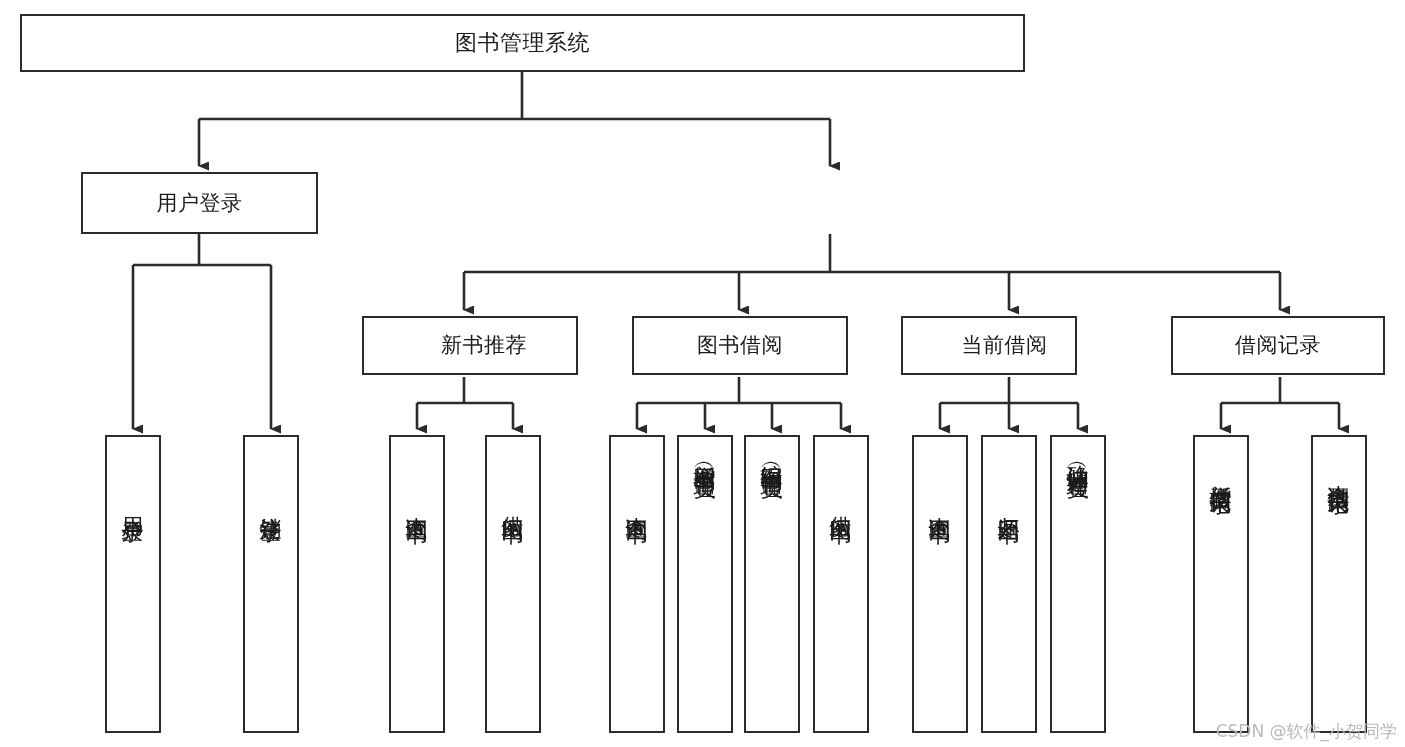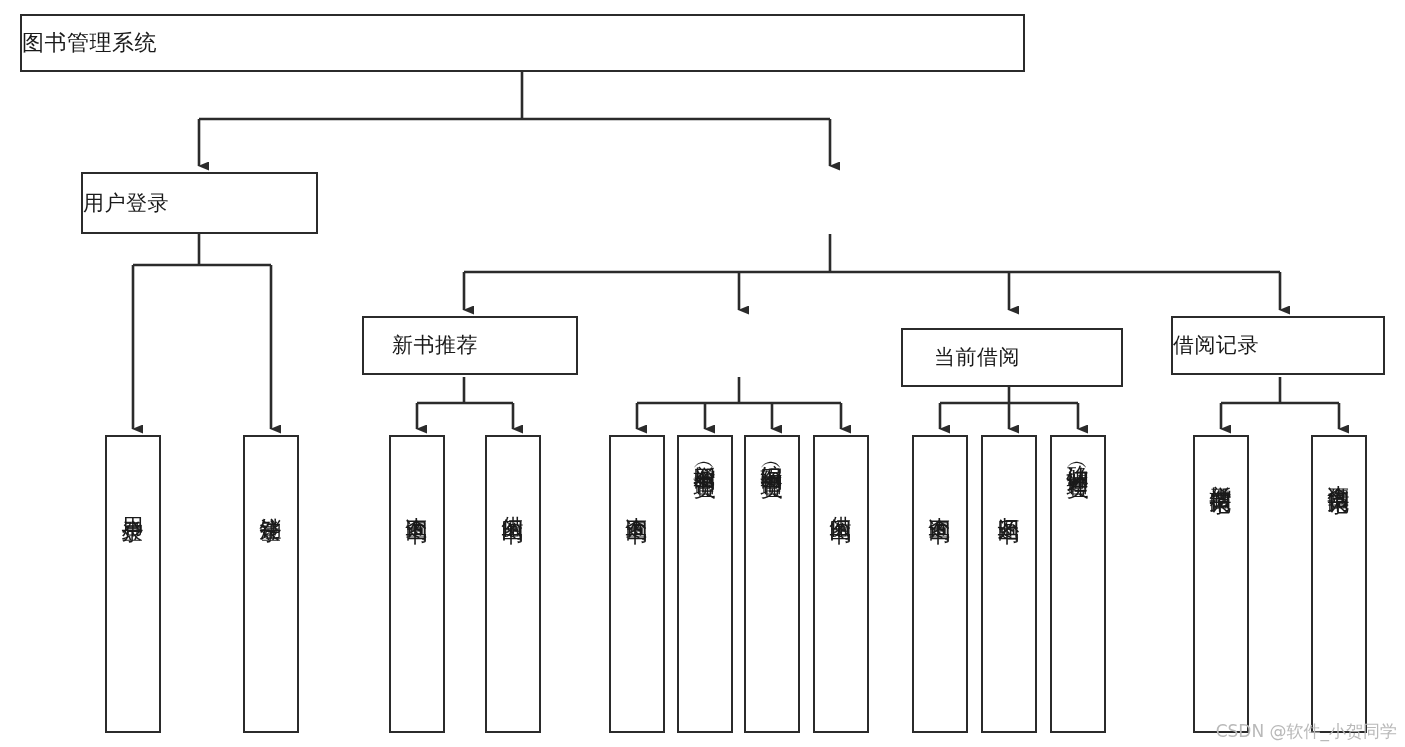--- a/index.html
+++ b/index.html
@@ -26,20 +26,21 @@
     height: 747px;
     pointer-events: none;
   }
   .node {
     position: absolute;
     box-sizing: border-box;
     background: #ffffff;
     border: 2px solid #2b2b2b;
     display: flex;
     align-items: center;
+    justify-content: center;
     color: #1a1a1a;
     z-index: 2;
   }
   .node-label {
     display: block;
     text-align: center;
     line-height: 1.18;
     letter-spacing: 0.5px;
   }
   
@@ -143,22 +144,25 @@
 
   <div class="node horiz" style="left:81px; top:172px; width:237px; height:62px;">
     <span class="node-label">用户登录</span>
   </div>
 
 
   <div class="node horiz" style="left:362px; top:316px; width:216px; height:59px;padding-left:28px;">
     <span class="node-label">新书推荐</span>
   </div>
 
-
-  <div class="node horiz" style="left:901px; top:328px; width:222px; height:59px;padding-left:31px;">
+  <div class="node horiz" style="left:632px; top:316px; width:216px; height:59px;">
+    <span class="node-label">图书借阅</span>
+  </div>
+
+  <div class="node horiz" style="left:901px; top:316px; width:176px; height:59px;padding-left:31px;">
     <span class="node-label">当前借阅</span>
   </div>
 
   <div class="node horiz" style="left:1171px; top:316px; width:214px; height:59px;">
     <span class="node-label">借阅记录</span>
   </div>
 
   <div class="node vert pad-mid" style="left:105px; top:435px; width:56px; height:298px;">
     <span class="node-label">用户登录</span>
   </div>

